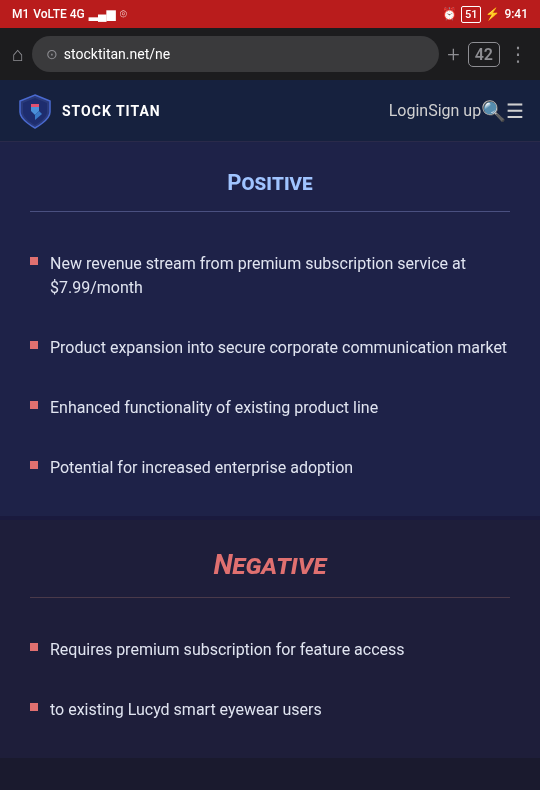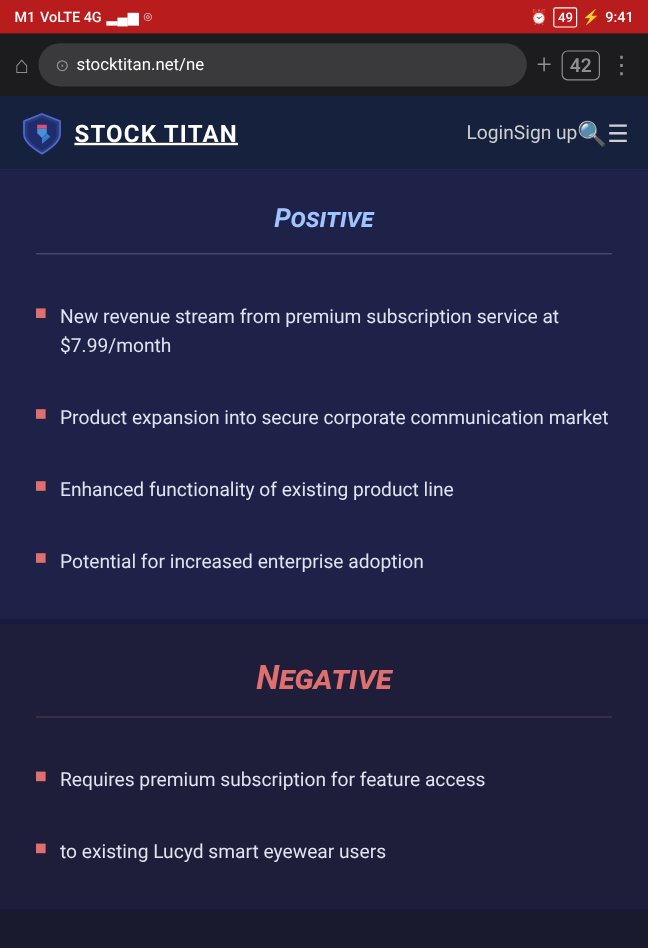--- a/index.html
+++ b/index.html
@@ -109,25 +109,24 @@
       align-items: center;
       gap: 8px;
       flex: 1;
     }
     .logo-shield {
       width: 38px;
       height: 38px;
     }
     .app-title {
       color: #fff;
-      font-size: 20px;
+      font-size: 14px;
       font-weight: 700;
       letter-spacing: 1px;
       text-transform: uppercase;
-      text-decoration: underline;
     }
     .header-nav {
       display: flex;
       align-items: center;
       gap: 0;
     }
     .nav-link {
       color: #d0d0d0;
       font-size: 16px;
       text-decoration: none;
@@ -146,21 +145,20 @@
     .section-positive {
       background: #1e2248;
       padding: 28px 30px 36px;
       margin-bottom: 4px;
     }
     .section-title-positive {
       color: #a0c4ff;
       font-size: 22px;
       font-weight: 700;
       text-align: center;
-      font-style: italic;
       margin-bottom: 16px;
       font-variant: small-caps;
     }
     .section-divider {
       border: none;
       border-top: 1px solid #4a5080;
       margin-bottom: 24px;
     }
     .bullet-list {
       list-style: none;
@@ -211,21 +209,21 @@
 
 <div class="status-bar">
   <div class="status-left">
     <span>M1</span>
     <span>VoLTE 4G</span>
     <span>▂▄▆</span>
     <span>⌾</span>
   </div>
   <div class="status-right">
     <span>⏰</span>
-    <span class="battery-box">49</span>
+    <span class="battery-box">51</span>
     <span>⚡</span>
     <span>9:41</span>
   </div>
 </div>
 
 <div class="browser-bar">
   <span class="browser-home-btn">⌂</span>
   <div class="browser-url-bar">
     <span class="url-icon">⊙</span>
     <span class="url-text">stocktitan.net/ne</span>

